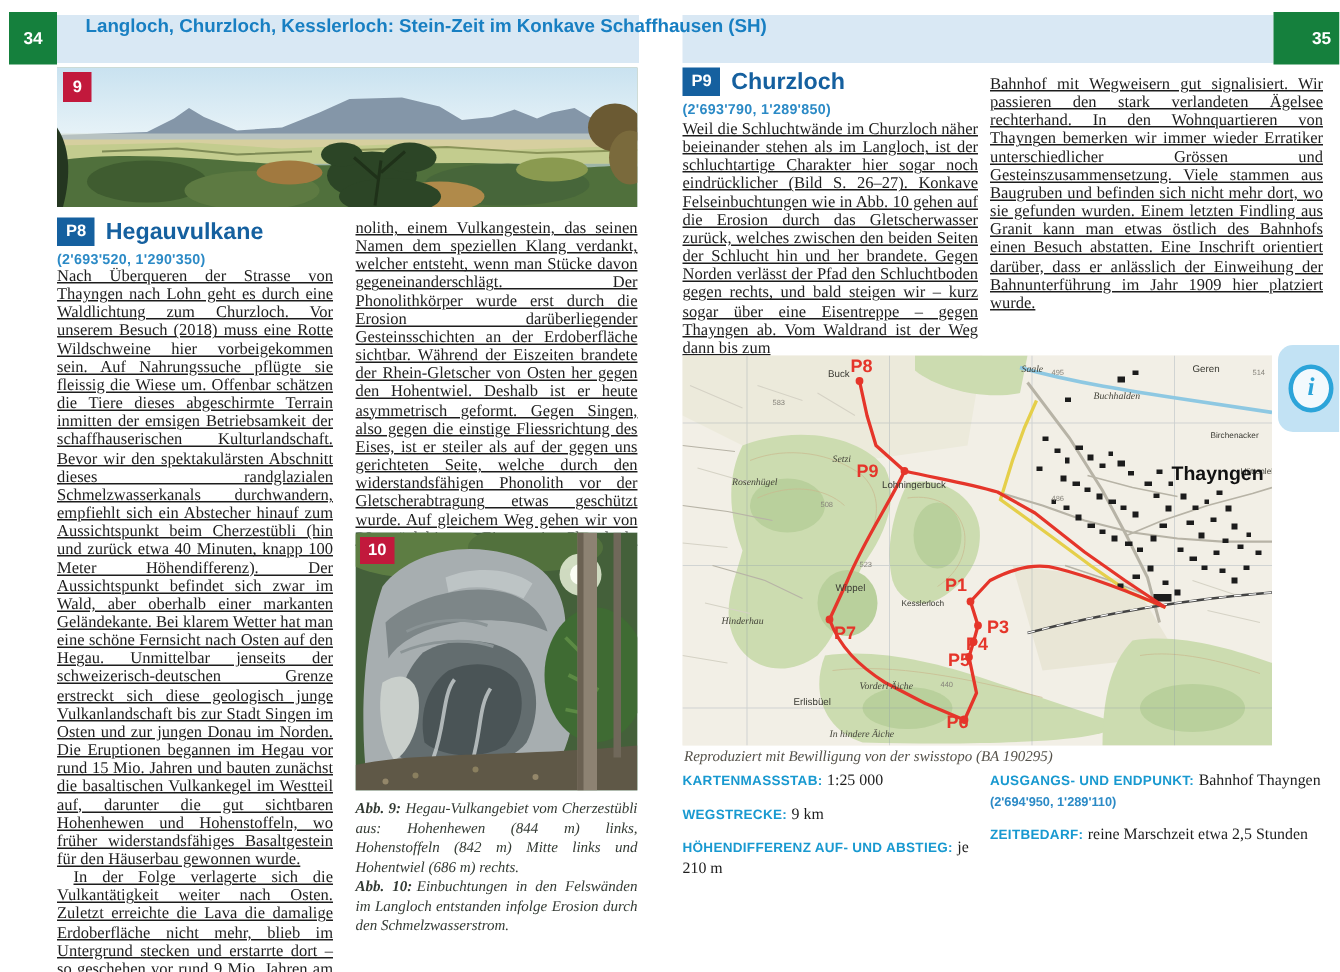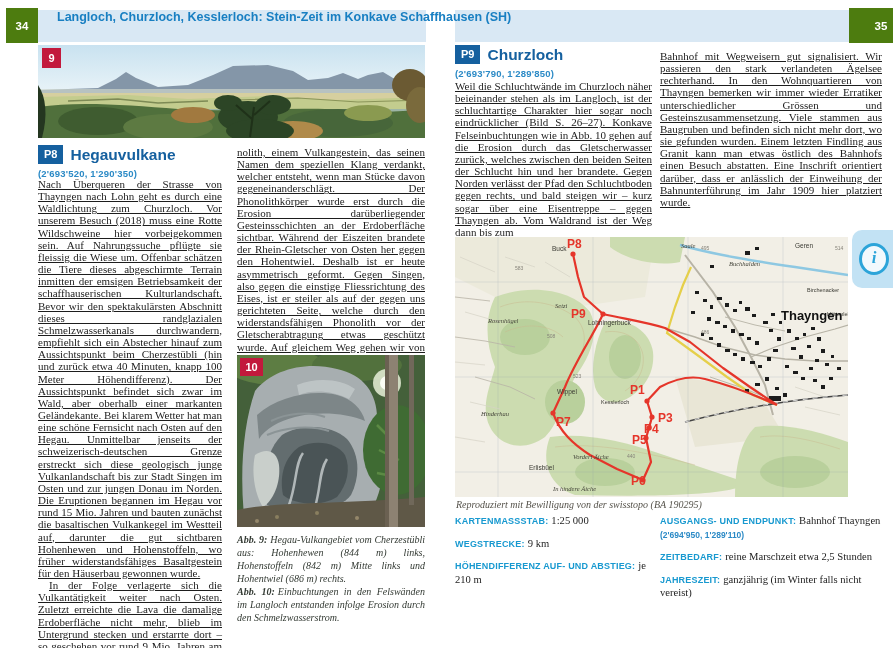--- a/index.html
+++ b/index.html
@@ -2,21 +2,21 @@
 <html lang="de"><head>
 <meta charset="utf-8">
 <style>
   html,body{margin:0;padding:0;background:#fff;}
   .spread{position:relative;width:893px;height:648px;background:#ffffff;overflow:hidden;
           font-family:"Liberation Serif",serif;color:#1d1d1d;}
   
   .band{position:absolute;background:#d9e8f4;}
   .band-left{left:6px;top:10px;width:420px;height:32px;}
   .band-right{left:455px;top:10px;width:394px;height:32px;}
-  .pagebox{position:absolute;background:#4d7c0f;color:#fff;
+  .pagebox{position:absolute;background:#15803d;color:#fff;
            font:bold 11.5px "Liberation Sans",sans-serif;
            display:flex;align-items:center;justify-content:center;}
   .pagebox-34{left:6px;top:8px;width:32px;height:35px;}
   .pagebox-35{left:849px;top:8px;width:64px;height:35px;}
   .htitle{position:absolute;left:57px;top:10px;height:32px;line-height:32px;
           color:#187fc2;font:bold 12.5px "Liberation Sans",sans-serif;}
   
   .photo{position:absolute;overflow:hidden;background:#9db5a5;}
   .photo9{left:38px;top:45px;width:387px;height:93px;}
   .photo10{left:237px;top:355px;width:188px;height:172px;}
@@ -350,16 +350,15 @@
   </div>
 
   <div class="infocol infocol-left">
     <div class="inforow"><span class="inflabel">KARTENMASSSTAB:</span><span>1:25 000</span></div>
     <div class="inforow"><span class="inflabel">WEGSTRECKE:</span><span>9 km</span></div>
     <div class="inforow"><span class="inflabel">HÖHENDIFFERENZ AUF- UND ABSTIEG:</span><span>je 210 m</span></div>
   </div>
   <div class="infocol infocol-right">
     <div class="inforow"><span class="inflabel">AUSGANGS- UND ENDPUNKT:</span><span>Bahnhof Thayngen</span> <span class="infcoords">(2'694'950, 1'289'110)</span></div>
     <div class="inforow"><span class="inflabel">ZEITBEDARF:</span><span>reine Marschzeit etwa 2,5 Stunden</span></div>
-    <div class="inforow"><span class="inflabel">JAHRESZEIT:</span><span>ganzjährig (im Winter falls nicht vereist)</span></div>
   </div>
 
 </div>
 
 </body></html>

